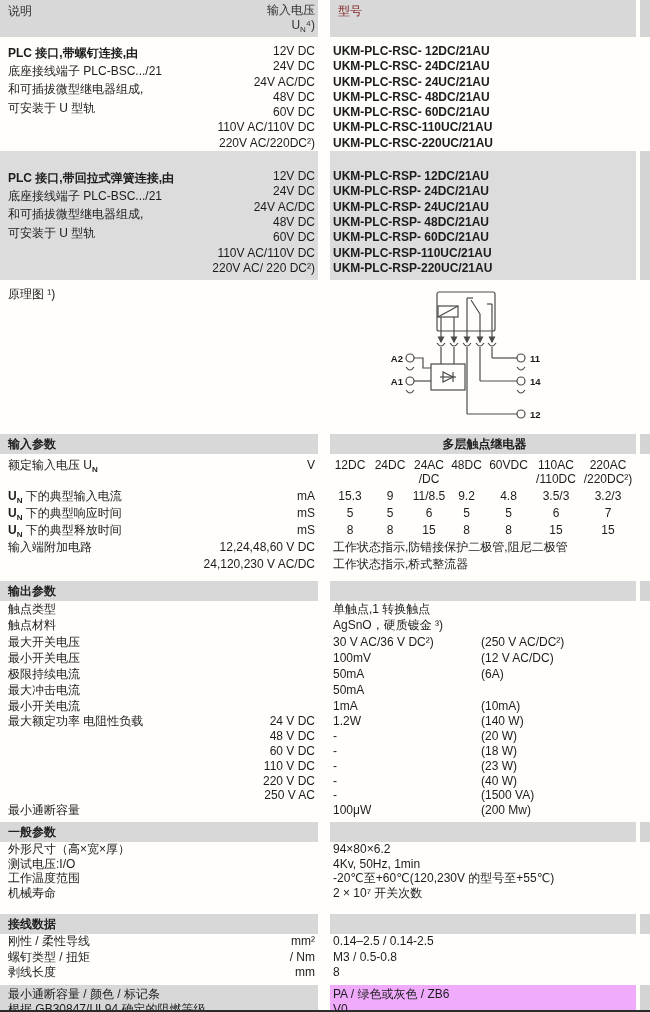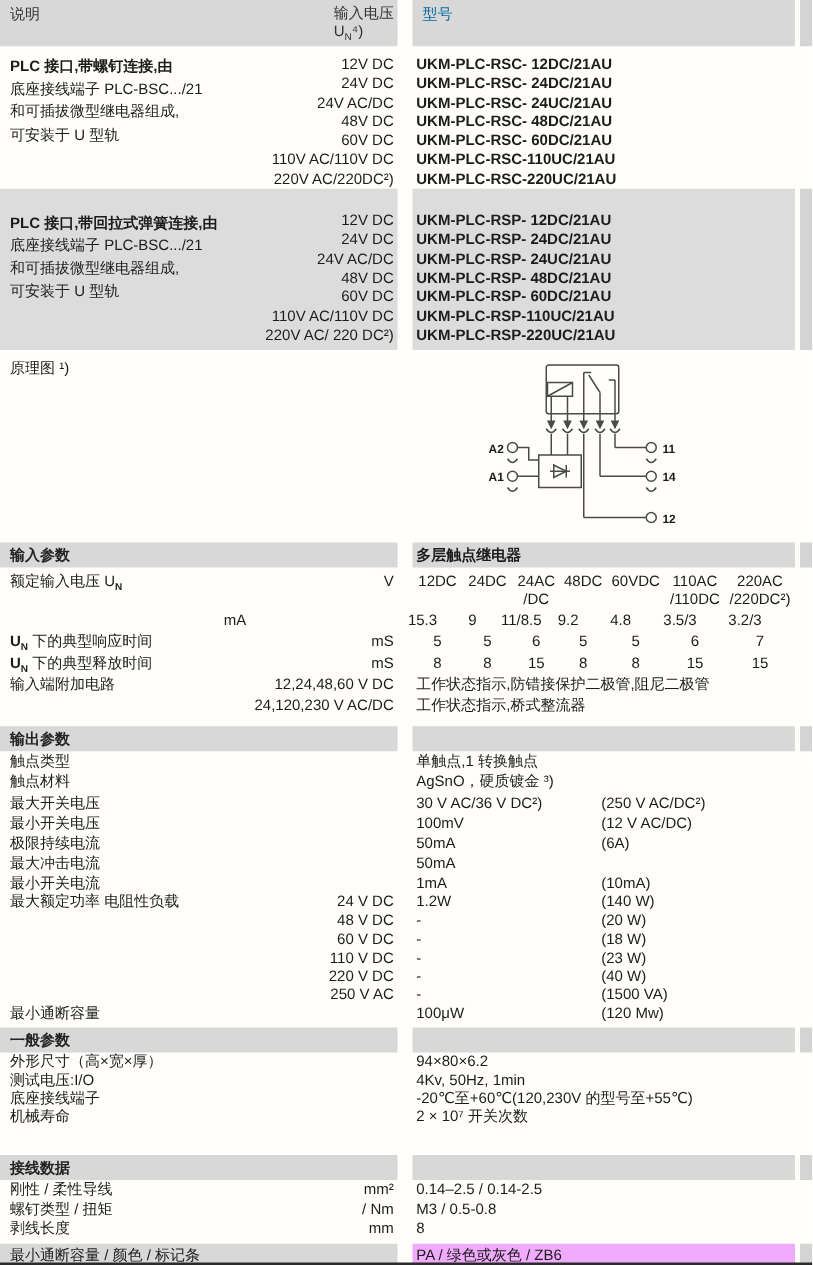--- a/index.html
+++ b/index.html
@@ -9,57 +9,57 @@
   .r{display:grid;grid-template-columns:200px 118px 12px 306px 4px 10px;}
   .bar{background:#d8d8d8;}
   .strip{background:#d4d4d4;}
   .lab{padding-left:8px;}
   .unit{text-align:right;padding-right:3px;white-space:nowrap;}
   .rv{padding-left:3px;white-space:nowrap;}
   sub{font-size:8px;}
   
   .hdr{height:34px;}
   .hdr .hl{display:flex;justify-content:space-between;padding:3px 3px 0 8px;color:#333;}
-  .hdr .hv{line-height:15px;}
-  .hdr .hr{padding:3px 0 0 8px;color:#0369a1;font-family:Liberation Mono, monospace;}
+  .hdr .hv{text-align:right;line-height:15px;}
+  .hdr .hr{padding:3px 0 0 8px;color:#7f1d1d;font-family:Liberation Mono, monospace;}
   
   .product .desc{line-height:18.2px;padding-left:8px;padding-top:4px;}
   .product .volts{line-height:15.3px;text-align:right;padding-right:3px;padding-top:4px;}
   .product .models{line-height:15.3px;padding-left:3px;padding-top:4px;font-weight:bold;}
   .p1{min-height:107px;margin-top:6px;}
   .p2{min-height:117px;}
   .p2 .desc,.p2 .volts{background:#dcdcdc;}
   .p2 .models{background:#dcdcdc;}
   .p2 .stripcell{background:#d4d4d4;}
   .p2 .desc,.p2 .volts,.p2 .models{padding-top:18px;padding-bottom:4px;}
   
   .schwrap{position:relative;height:148px;margin-top:4px;}
   .schlabel{position:absolute;left:8px;top:2px;}
   .schsvg{position:absolute;left:383px;top:0;}
   
   .secbar{height:20px;line-height:20px;}
   .secbar .t{color:#222;}
-  .secbar .rt{padding-left:3px;font-weight:bold;}
+  .secbar .rt{padding-left:3px;font-weight:bold;text-align:center;}
   
   .rrated{height:30px;line-height:14px;margin-top:4px;}
   .c7{display:grid;grid-template-columns:40px 40px 38px 37px 47px 48px 56px;text-align:center;white-space:nowrap;}
   .ri{height:17px;line-height:17px;}
   .rx{height:17px;line-height:17px;}
   
   .obar{margin-top:8px;}
   .ro{height:16.2px;line-height:16.2px;}
   .rp{height:14.8px;line-height:14.8px;}
   .rm{height:15px;line-height:15px;}
   .vsplit{display:flex;padding-left:3px;white-space:nowrap;}
   .vv{width:148px;}
   
   .gbar{margin-top:4px;}
   .rg{height:14.5px;line-height:14.5px;}
   
-  .wbar{margin-top:24px;}
+  .wbar{margin-top:14px;}
   .rw{height:15.5px;line-height:15.5px;}
   .ins{margin-top:4px;height:34px;line-height:15.5px;}
   .ins .insl{padding-left:8px;padding-top:2px;background:#d8d8d8;}
   .ins .insr{padding-left:3px;padding-top:2px;background:#f0abfc;white-space:nowrap;}
   .std{margin-top:3px;height:16px;line-height:15px;}
   .stdv{border-top:1px solid #555;border-bottom:1px solid #777;}
   .botline{position:absolute;left:0;bottom:0;width:650px;height:2px;background:#2b2b2b;}
   svg text{font-family:"Liberation Sans","DejaVu Sans",sans-serif;font-weight:bold;font-size:9.5px;fill:#1a1a1a;}
 </style>
 </head>
@@ -252,20 +252,21 @@
       <div>
           <div>220AC</div>
           <div>/220DC²)</div>
         </div>
     </div>
     <div></div>
       <div></div>
   </div>
 
   <div class="r ri">
+    <div class="lab"><span class="b">U</span><sub class="b">N</sub><span> 下的典型输入电流</span></div>
     <div class="unit">mA</div>
     <div></div>
     <div class="c7">
       <div>15.3</div>
         <div>9</div>
       <div>11/8.5</div>
         <div>9.2</div>
       <div>4.8</div>
         <div>3.5/3</div>
       <div>3.2/3</div>
@@ -469,21 +470,21 @@
       </div>
     <div></div>
       <div></div>
   </div>
 
   <div class="r rm">
     <div class="lab" style="grid-column:1/3">最小通断容量</div>
     <div></div>
     <div class="vsplit">
         <span class="vv">100μW</span>
-        <span>(120 Mw)</span>
+        <span>(200 Mw)</span>
       </div>
     <div></div>
       <div></div>
   </div>
 
   <div class="r secbar gbar">
     <div class="bar lab b t" style="grid-column:1/3">一般参数</div>
     <div></div>
     <div class="bar"></div>
     <div></div>
@@ -498,21 +499,21 @@
       <div></div>
   </div>
   <div class="r rg">
     <div class="lab" style="grid-column:1/3">测试电压:I/O</div>
     <div></div>
     <div class="rv">4Kv, 50Hz, 1min</div>
     <div></div>
       <div></div>
   </div>
   <div class="r rg">
-    <div class="lab" style="grid-column:1/3">底座接线端子</div>
+    <div class="lab" style="grid-column:1/3">工作温度范围</div>
     <div></div>
     <div class="rv">-20℃至+60℃(120,230V 的型号至+55℃)</div>
     <div></div>
       <div></div>
   </div>
   <div class="r rg">
     <div class="lab" style="grid-column:1/3">机械寿命</div>
     <div></div>
     <div class="rv">2 × 10⁷ 开关次数</div>
     <div></div>

